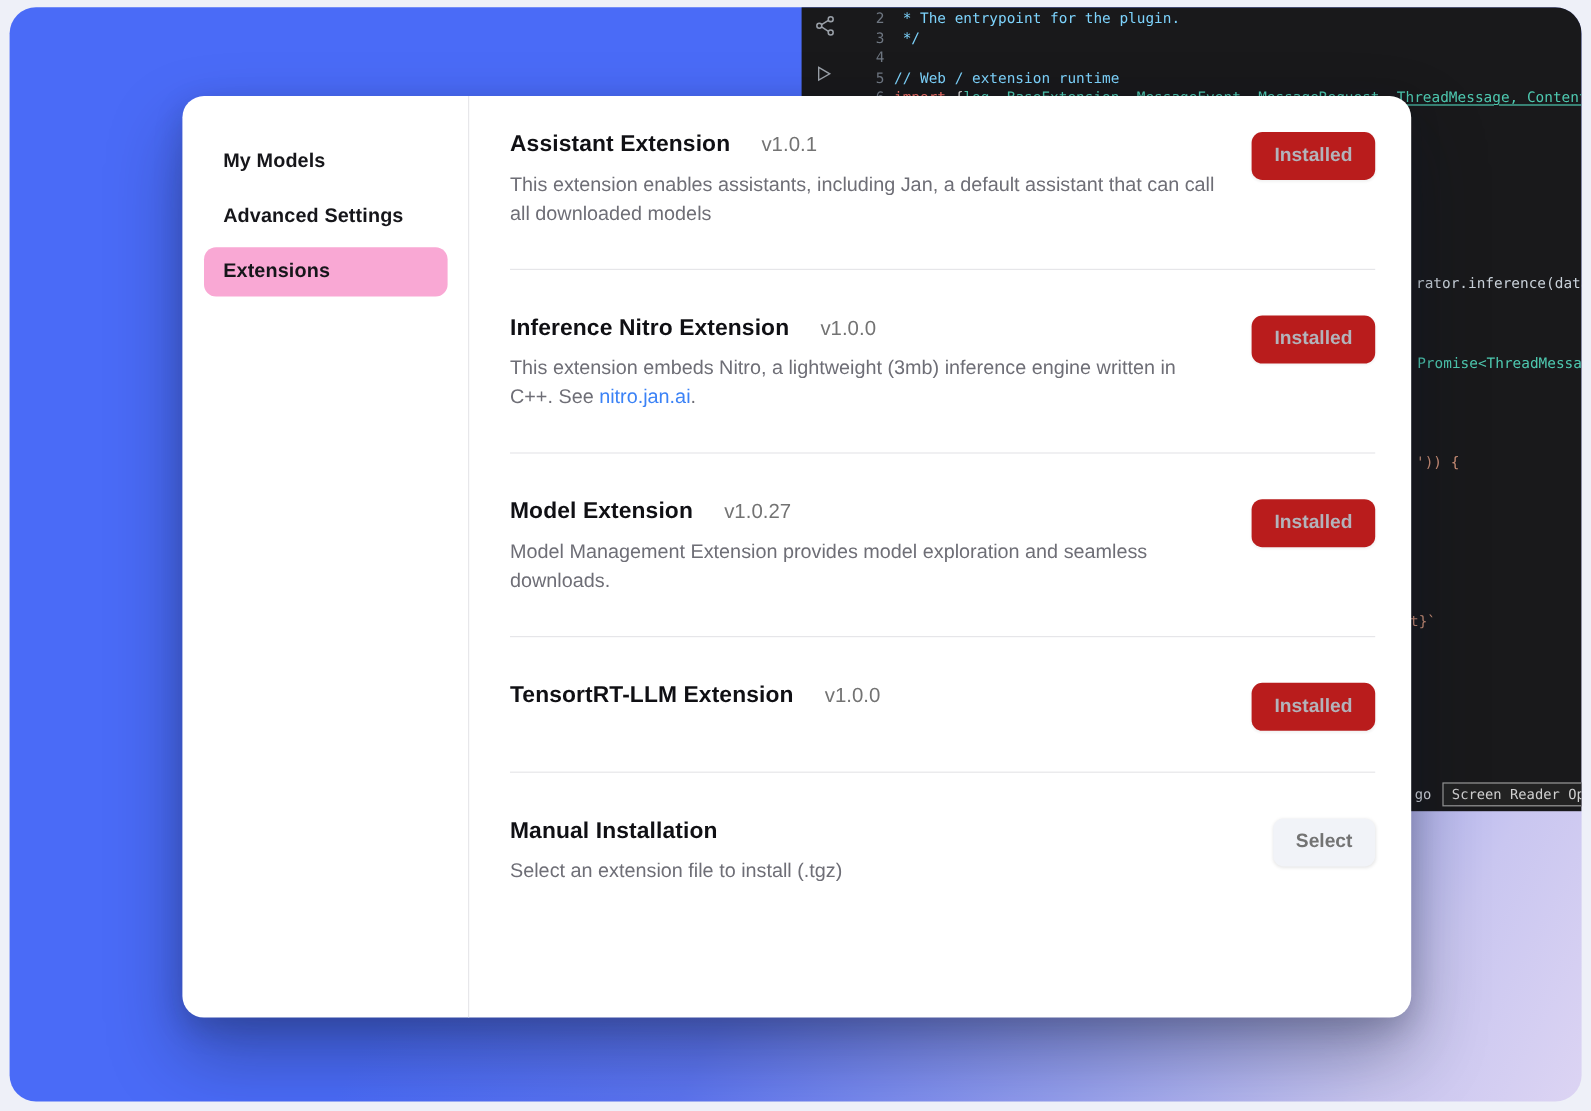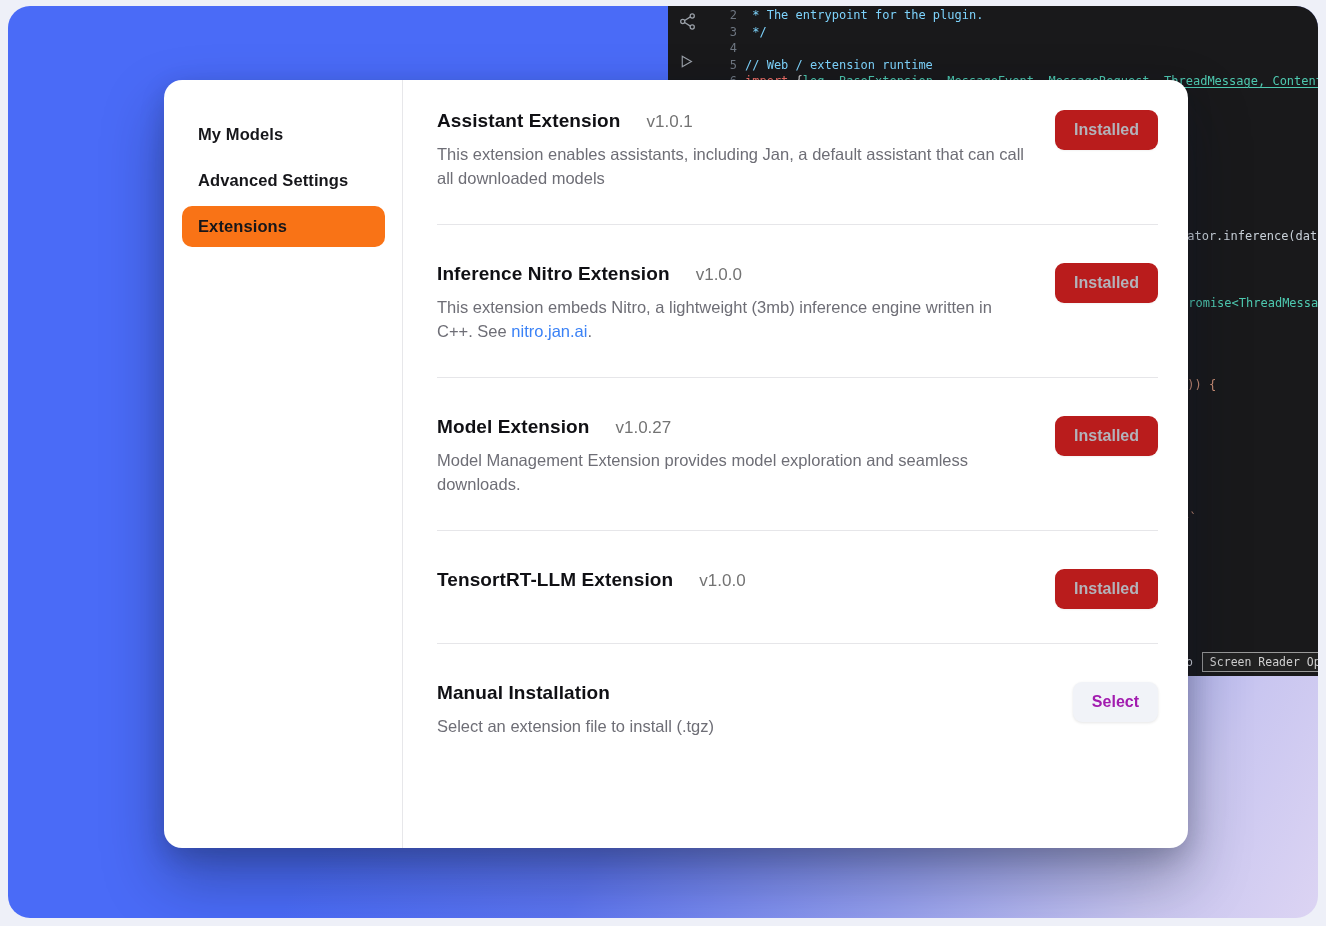--- a/index.html
+++ b/index.html
@@ -52,49 +52,49 @@
     border: 1px solid #9a9a9a; color: #d0d0d0;
     padding: 2px 7px; white-space: nowrap; background: #222;
   }
 
   
   .modal {
     position: absolute; left: 144px; top: 74px;
     width: 1024px; height: 768px;
     background: #ffffff; border-radius: 18px;
     box-shadow: 0 30px 60px rgba(15,23,42,.35), 0 8px 24px rgba(15,23,42,.18);
-    display: flex; overflow: hidden; margin-left: 12px;
+    display: flex; overflow: hidden;
   }
   .sidebar {
     width: 239px; flex-shrink: 0;
     border-right: 1px solid #e7e7ea;
     padding: 34px 17px 0 18px;
   }
   .nav-item {
     padding: 11px 16px; border-radius: 10px;
     font-weight: 700; font-size: 16.5px; color: #16161a;
     margin-bottom: 5px; cursor: pointer; letter-spacing: .1px;
   }
-  .nav-item.active { background: #f97316; }
+  .nav-item.active { background: #f9a8d4; }
 
   .content { flex: 1; padding: 30px 30px 0 34px; overflow: hidden; }
   .ext { display: flex; justify-content: space-between; align-items: flex-start; }
   .ext-info { max-width: 592px; }
   .title-row { display: flex; align-items: baseline; gap: 26px; }
   .ext h2 { margin: 0; font-size: 19px; font-weight: 700; color: #101014; letter-spacing: .1px; }
   .ver { font-size: 17px; color: #737373; }
   .desc { margin: 10px 0 0; font-size: 16.5px; color: #6e6e76; line-height: 24px; }
   .link { color: #3b82f6; text-decoration: none; cursor: pointer; }
   .btn {
     border: none; border-radius: 9px; padding: 11px 19px;
     font-size: 16px; font-weight: 600; font-family: inherit;
     cursor: pointer; white-space: nowrap; flex-shrink: 0;
   }
   .btn.installed { background: #b91c1c; color: #b3b3ba; box-shadow: 0 1px 2px rgba(0,0,0,.05); }
-  .btn.select { background: #f1f3f8; color: #a21caf; box-shadow: 0 1px 3px rgba(0,0,0,.10); }
+  .btn.select { background: #f1f3f8; color: #737373; box-shadow: 0 1px 3px rgba(0,0,0,.10); }
   hr.div { border: none; border-top: 1px solid #e6e6e9; margin: 34px 0 38px; }
 </style>
 </head>
 <body>
 
 <div class="stage">
 
   <div class="editor">
     <div class="ed-icons">
       <span>

